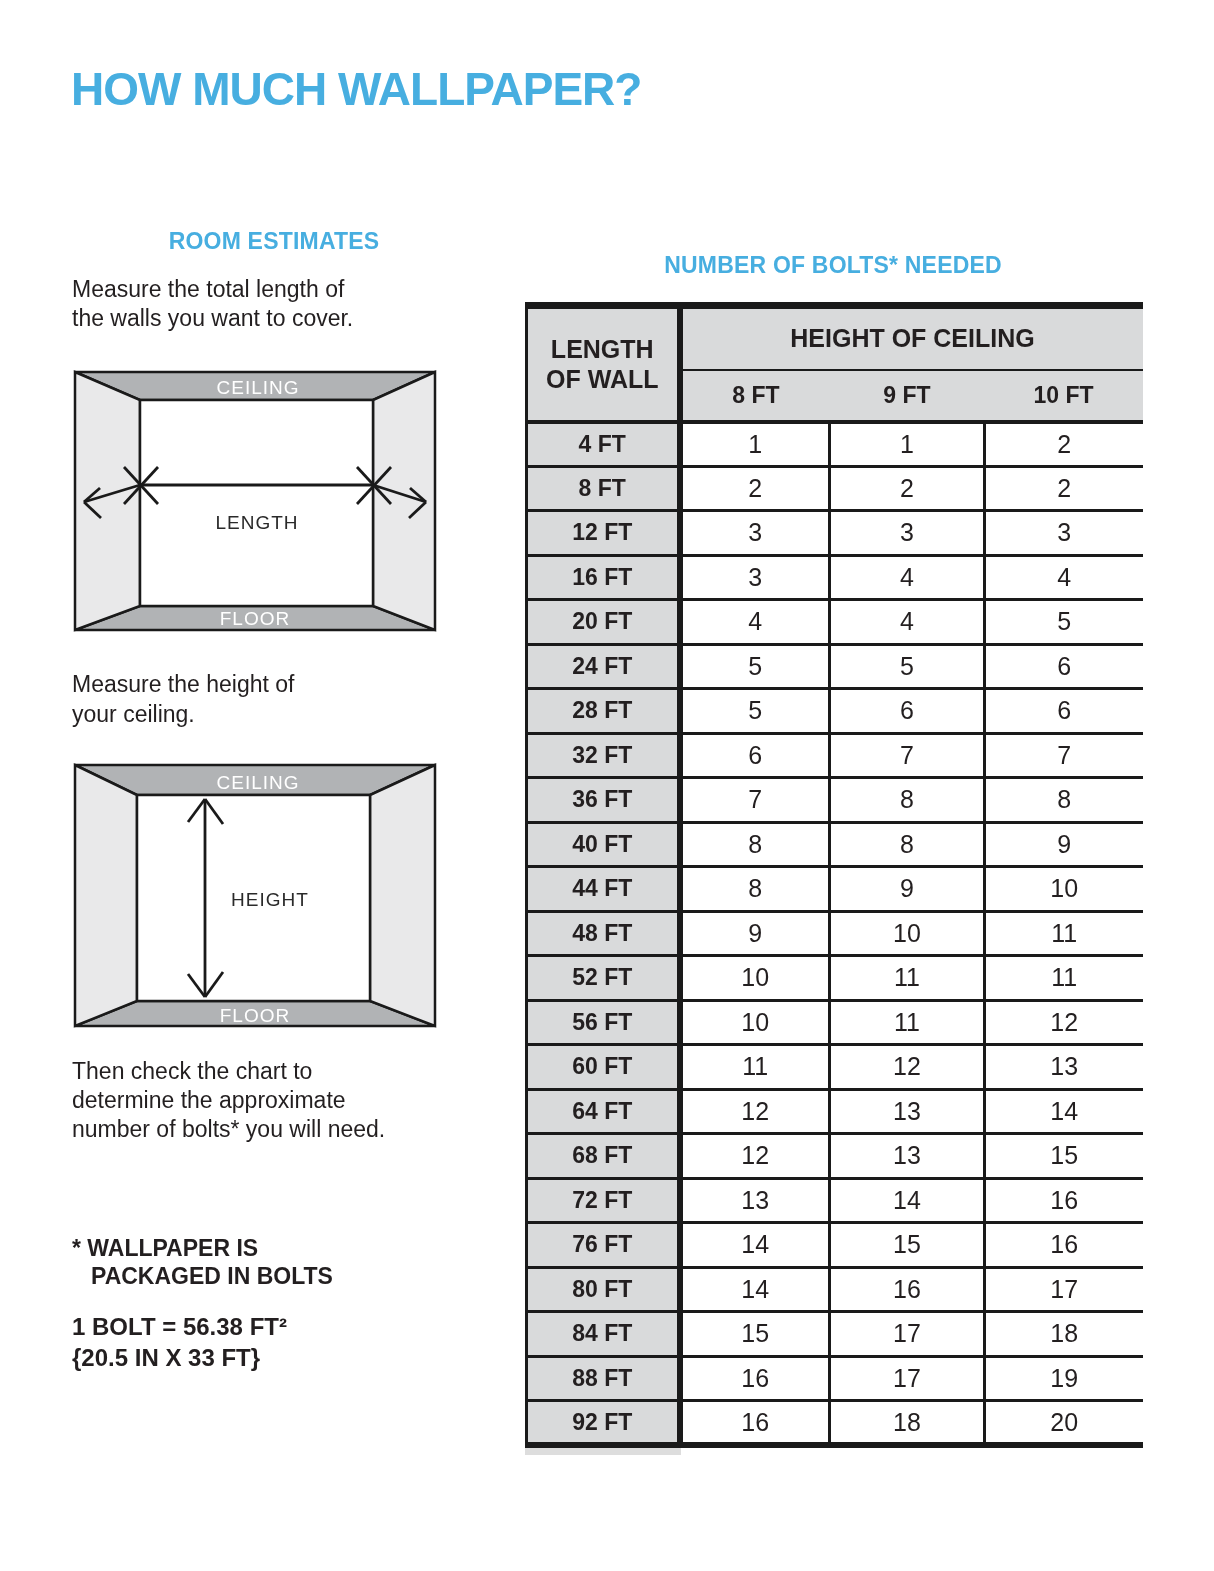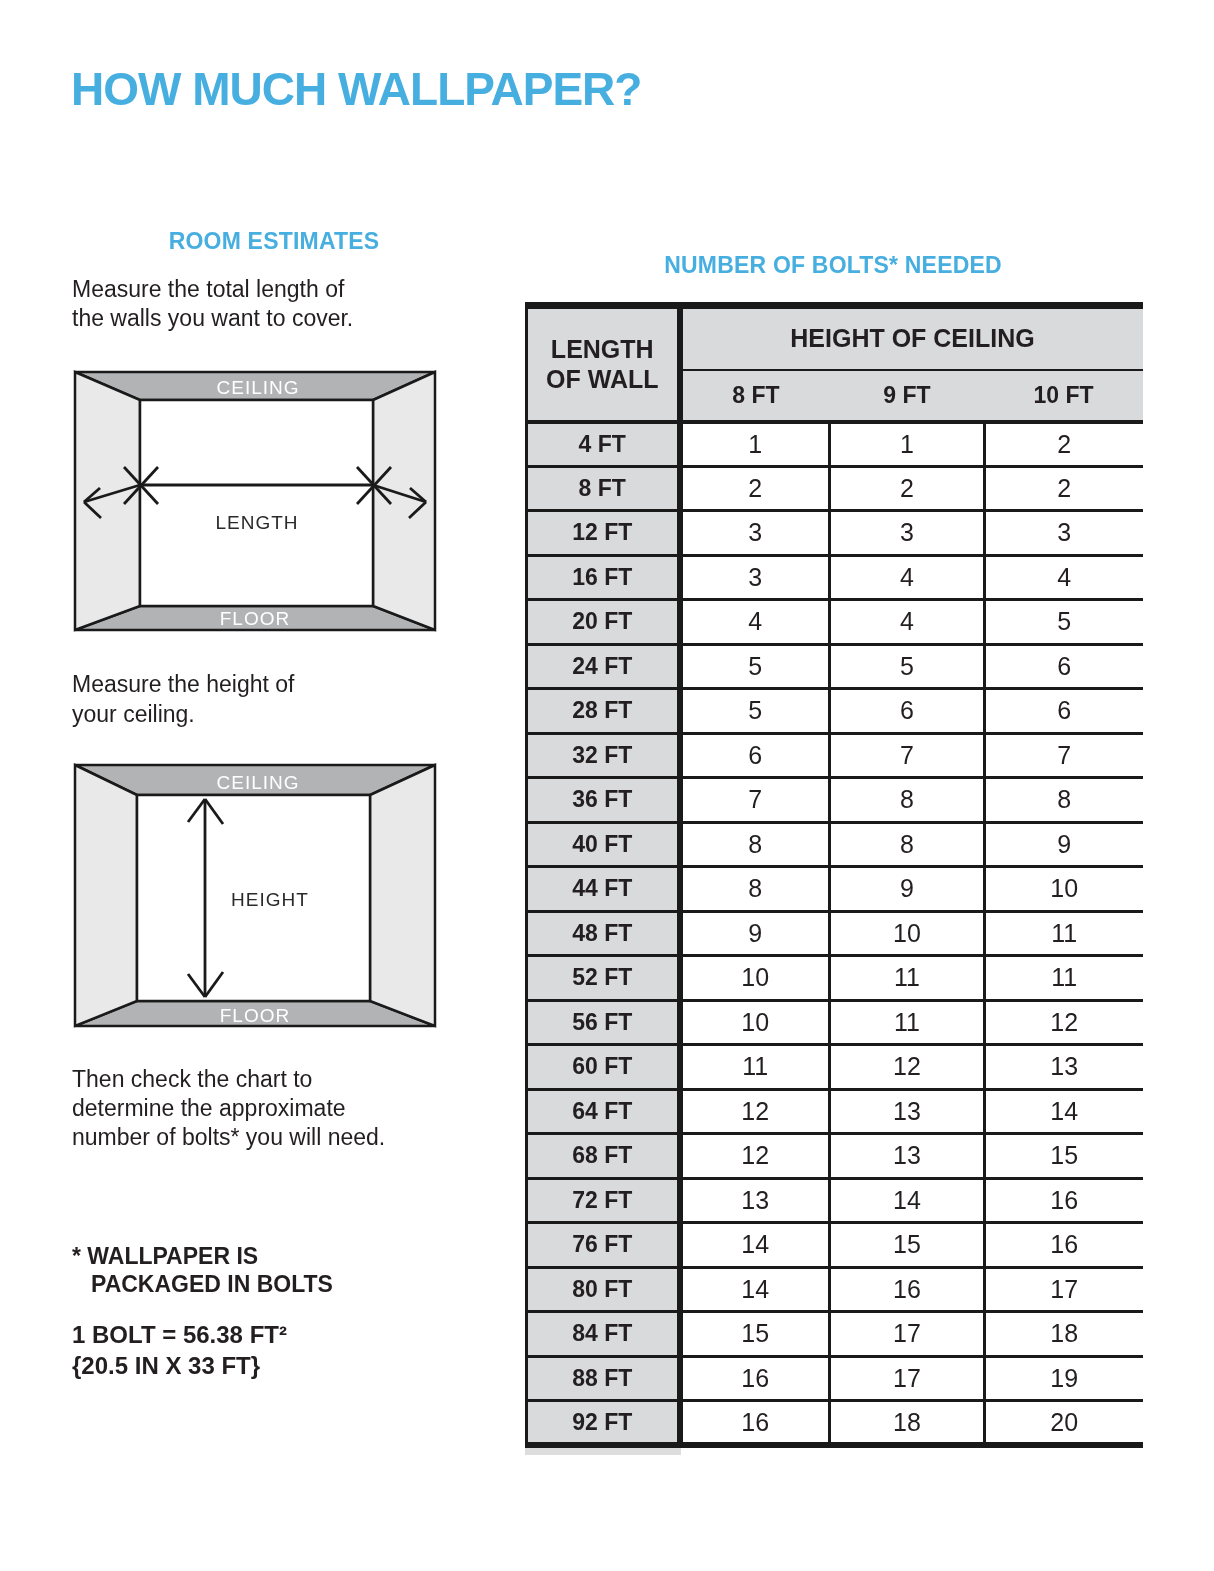--- a/index.html
+++ b/index.html
@@ -13,21 +13,21 @@
     position:absolute; left:71px; top:62px;
     font-size:46px; font-weight:bold; color:var(--accent); letter-spacing:-1px;
   }
   .left-col { position:absolute; left:72px; top:228px; width:404px; }
   .right-col { position:absolute; left:525px; top:228px; width:616px;margin-top:24px; }
   .section-heading { font-size:23px; font-weight:bold; color:var(--accent); letter-spacing:0.2px;text-align:center; }
   .right-col .section-heading { text-align:center; }
   .body-text { font-size:23px; line-height:1.27; color:var(--ink); white-space:pre-line; }
   .p1 { margin-top:20px; }
   .p2 { margin-top:37px; }
-  .p3 { margin-top:36px; }
+  .p3 { margin-top:28px; }
   .diagram { display:block; margin-top:36px; }
   .diagram2 { margin-top:33px; }
   .footnote { margin-top:90px; font-size:23px; font-weight:bold; line-height:1.22; }
   .footnote-line2 { padding-left:19px; }
   .bolt-spec { margin-top:20px; font-size:24px; font-weight:bold; line-height:1.3; }
 
   table.bolts {
     margin-top:23px; border-collapse:collapse; table-layout:fixed; width:616px;
     border-top:7px solid var(--line);
     border-left:3px solid var(--line);

